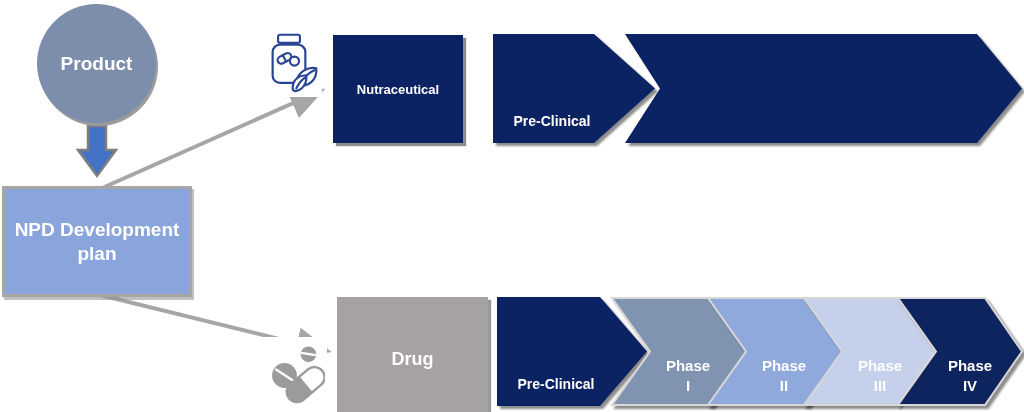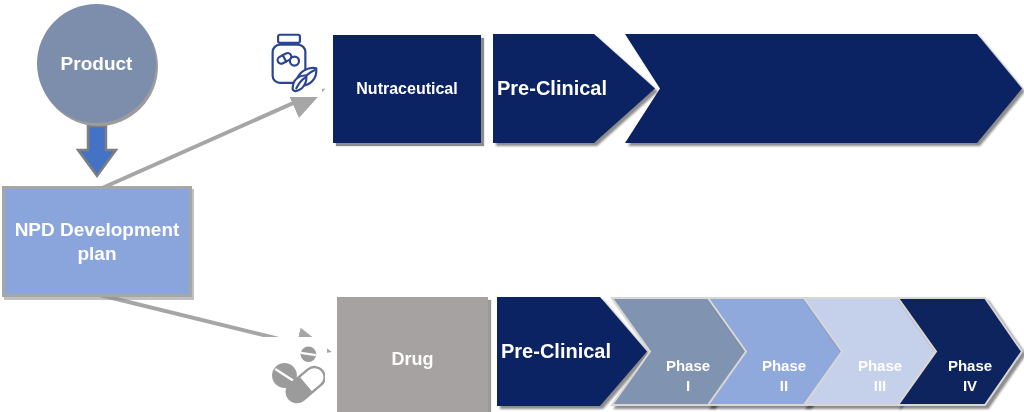--- a/index.html
+++ b/index.html
@@ -15,28 +15,28 @@
     left:37px;top:4px;width:119px;height:119px;border-radius:50%;
     background:#7d8ead;box-shadow:2px 3px 0 #9c9c9c;font-size:19px;
   }
   .npd-box{
     left:2px;top:186px;width:190px;height:111px;box-sizing:border-box;
     background:#8aa4dc;border:3px solid #a6a6a6;
     box-shadow:2px 3px 0 rgba(140,140,140,0.55);
     font-size:19px;line-height:1.25;padding:0 6px;
   }
   .nutra-box{
-    left:333px;top:35px;width:148px;height:108px;
-    background:#0b2263;box-shadow:3px 3px 1px rgba(0,0,0,0.45);font-size:16px;
+    left:333px;top:35px;width:130px;height:108px;
+    background:#0b2263;box-shadow:3px 3px 1px rgba(0,0,0,0.45);font-size:13px;
   }
   .drug-box{
     left:337px;top:297px;width:151px;height:125px;
     background:#a7a2a2;box-shadow:3px 3px 1px rgba(0,0,0,0.4);font-size:18px;
   }
-  .chev-label{font-size:20px;pointer-events:none;}
+  .chev-label{font-size:14px;pointer-events:none;margin-top:32px;}
   .phase-label{font-size:15px;line-height:1.3;flex-direction:column;pointer-events:none;margin-top:24px;}
   .icon-card{background:#ffffff;display:flex;align-items:center;justify-content:center;}
   .icon-card.top{left:256px;top:27px;width:66px;height:70px;}
   .icon-card.bottom{left:264px;top:337px;width:63px;height:75px;}
   .shadowed{filter:drop-shadow(3px 3px 1px rgba(0,0,0,0.45));}
 </style>
 </head>
 <body>
 
 <div class="canvas">

